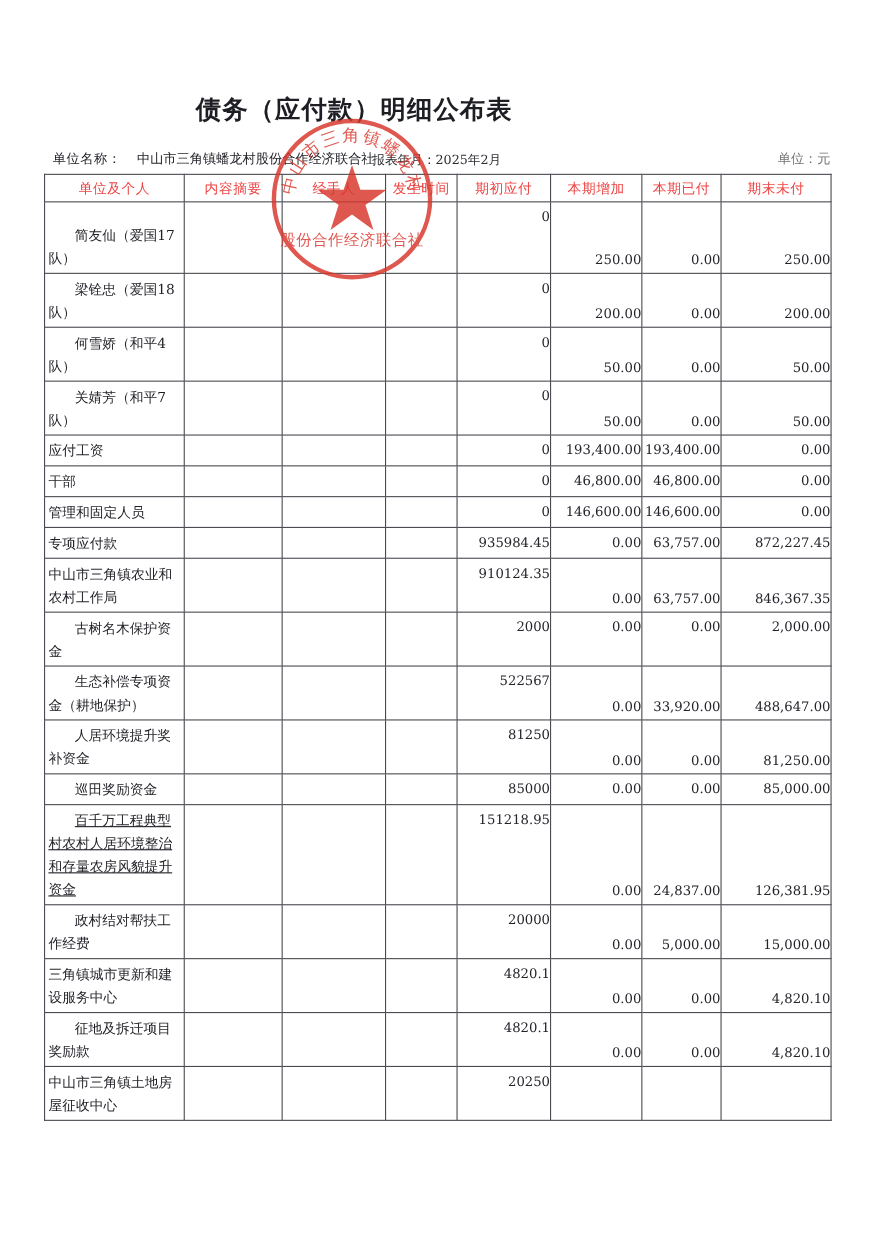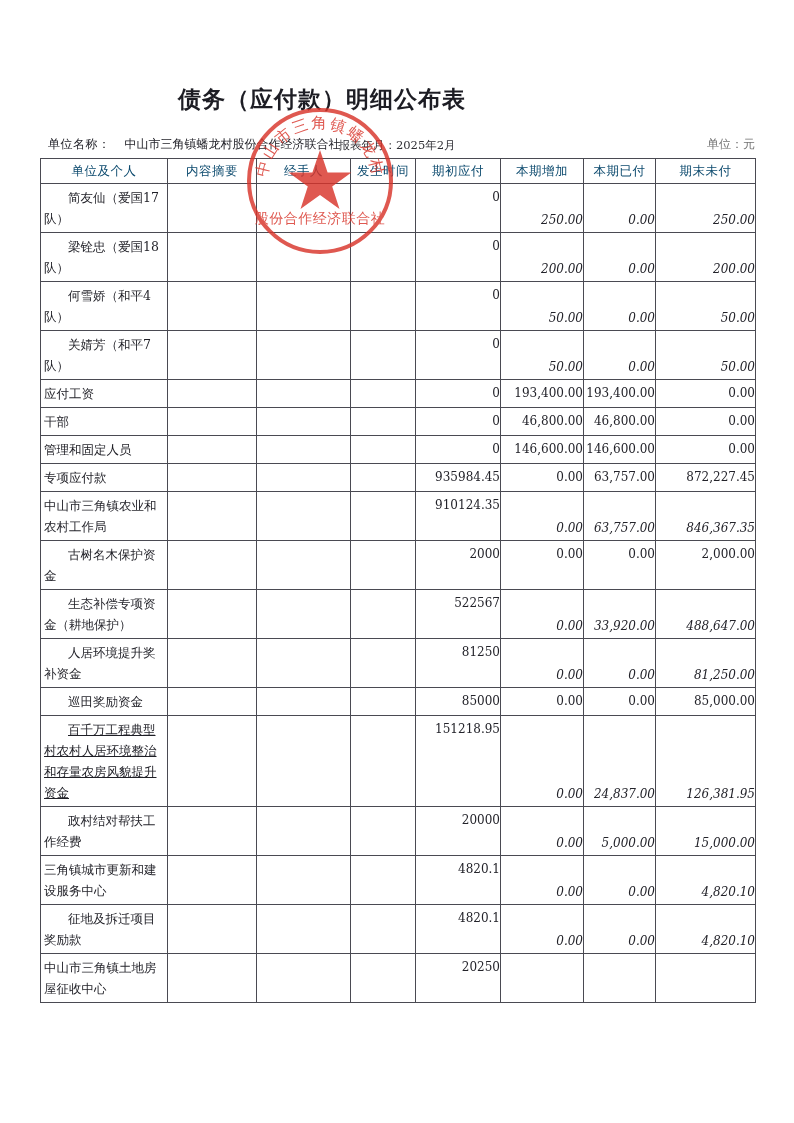--- a/index.html
+++ b/index.html
@@ -84,21 +84,21 @@
     padding: 0;
     vertical-align: top;
     font-weight: normal;
   }
   table.sheet th {
     height: 24px;
     text-align: center;
     vertical-align: middle;
     font-size: 12.5px;
     letter-spacing: 0.5px;
-    color: #0c4a6e;
+    color: #ef4444;
   }
 
   col.c-unit   { width: 127px; }
   col.c-sum    { width: 89px;  }
   col.c-handler{ width: 94px;  }
   col.c-time   { width: 65px;  }
   col.c-open   { width: 85px;  }
   col.c-add    { width: 83px;  }
   col.c-paid   { width: 72px;  }
   col.c-close  { width: 100px; }
@@ -127,21 +127,21 @@
     padding-top: 3px;
   }
   .num .bot {
     display: block;
     line-height: 18px;
   }
   
   td.num.anchor {
     vertical-align: bottom;
   }
-  td.num.anchor .bot { padding-bottom: 3px; font-style: italic; }
+  td.num.anchor .bot { padding-bottom: 3px; }
   td.num.toprow { vertical-align: top; }
 
   
   td.num.single {
     vertical-align: top;
   }
   td.num.single .one {
     display: block;
     line-height: 21px;
     padding: 3px 0;
@@ -195,21 +195,21 @@
           <th>发生时间</th>
           <th>期初应付</th>
           <th>本期增加</th>
           <th>本期已付</th>
           <th>期末未付</th>
         </tr>
       </thead>
       <tbody id="table-body">
           <tr>
             <td>
-              <div class="lbl ind" style="min-height: 42px;">简友仙（爱国17队）</div>
+              <div class="lbl ind" style="min-height: 42px; margin-top: 16px;">简友仙（爱国17队）</div>
             </td>
             <td>
               <div class="lbl">&nbsp;</div>
             </td>
             <td>
               <div class="lbl">&nbsp;</div>
             </td>
             <td>
               <div class="lbl">&nbsp;</div>
             </td>

